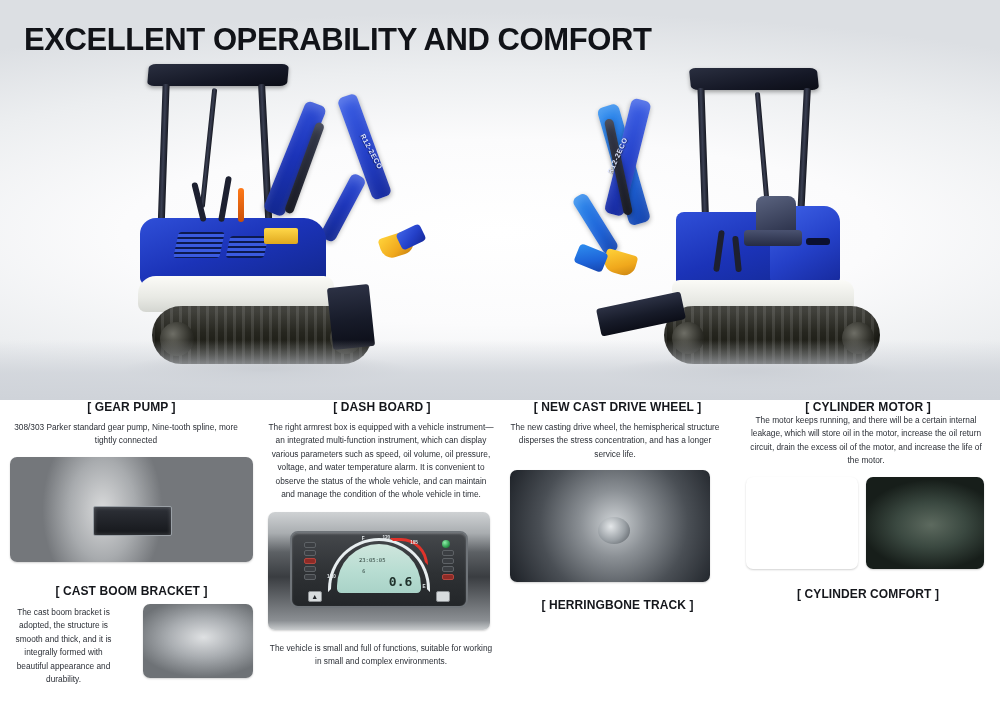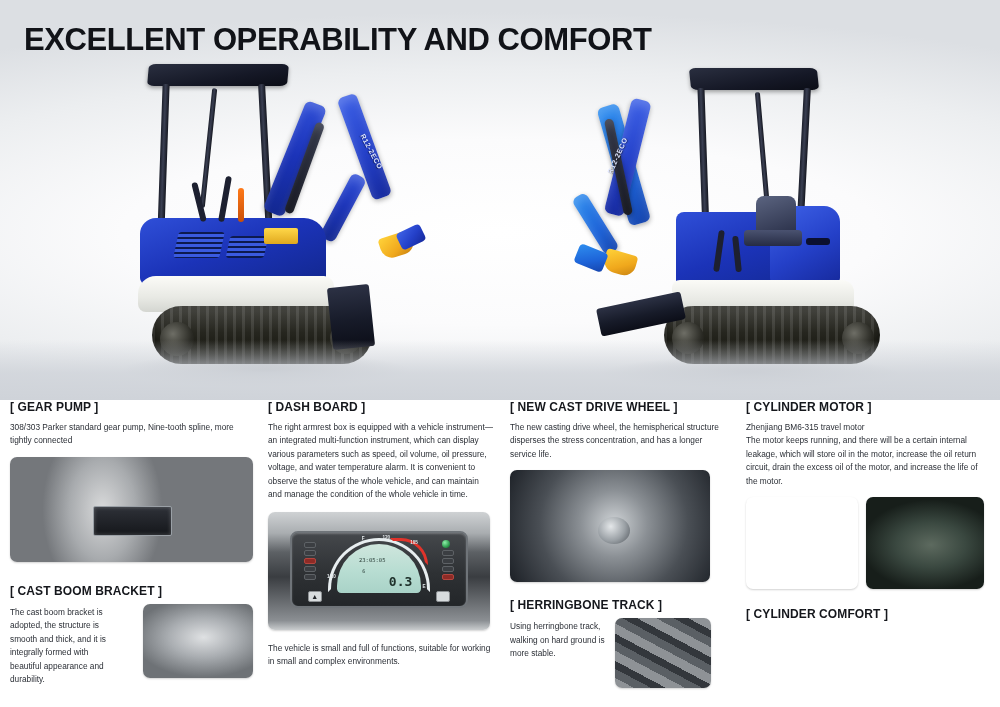--- a/index.html
+++ b/index.html
@@ -7,20 +7,21 @@
   html, body {
     width: 1000px; height: 707px;
     font-family: "Liberation Sans", sans-serif;
     background: #ffffff;
     overflow: hidden;
   }
   .page {
     position: relative;
     width: 1000px; height: 623px;
     background: #4c1d95;
+    text-align: center;
   }
 
   
   .hero {
     position: absolute; left: 0; top: 0;
     width: 1000px; height: 400px;
     background:
       radial-gradient(ellipse 900px 220px at 50% 58%, #ffffff 0%, #fbfbfc 42%, #eceef0 74%, #dcdfe3 100%),
       linear-gradient(180deg,#ffffff 0%,#ffffff 52%,#e7e9ec 82%,#d6d9de 100%);
   }
@@ -349,21 +350,21 @@
               <div class="bar red"></div>
             </div>
 
             <div class="led" style="right:9%; top:10%;"></div>
 
             <div class="lcd">
               <div class="lcd-arc"></div>
               <div class="lcd-arc-red"></div>
               <div class="lcd-clock">23:05:05</div>
               <div class="lcd-sub">6</div>
-              <div class="lcd-val">0.3</div>
+              <div class="lcd-val">0.6</div>
             </div>
 
             <span class="tick" style="left:40%; top:5%;">F</span>
             <span class="tick" style="left:52%; top:3%;">120</span>
             <span class="tick" style="left:68%; top:10%;">105</span>
             <span class="tick" style="left:20%; top:56%;">1/10</span>
             <span class="tick" style="left:75%; top:70%;">E</span>
 
             <div class="btn-sq" style="left:9%; bottom:6%;">▲</div>
             <div class="btn-sq" style="right:9%; bottom:6%;"></div>
@@ -378,33 +379,28 @@
     <div class="col c3">
 
       <div>
         <div class="feat-head">[ NEW CAST DRIVE WHEEL ]</div>
         <div class="feat-body" style="width:210px;">The new casting drive wheel, the hemispherical structure disperses the stress concentration, and has a longer service life.</div>
         <div class="photo ph-drivewheel" style="margin-top:9px; width:200px; height:112px;"></div>
       </div>
 
       <div style="margin-top:16px;">
         <div class="feat-head">[ HERRINGBONE TRACK ]</div>
-        <div style="display:flex; gap:10px; margin-top:6px;">
-          <div class="feat-body" style="width:95px; margin-top:2px;">Using herringbone track, walking on hard ground is more stable.</div>
-          <div class="photo ph-herring" style="width:96px; height:70px; flex:0 0 96px;"></div>
-        </div>
       </div>
 
     </div>
 
     <div class="col c4">
 
       <div>
         <div class="feat-head">[ CYLINDER MOTOR ]</div>
-        <div class="feat-body" style="width:240px;">Zhenjiang BM6-315 travel motor</div>
         <div class="feat-body" style="width:240px; margin-top:0;">The motor keeps running, and there will be a certain internal leakage, which will store oil in the motor, increase the oil return circuit, drain the excess oil of the motor, and increase the life of the motor.</div>
         <div style="display:flex; gap:8px; margin-top:9px;">
           <div class="photo ph-motor-a" style="width:112px; height:92px;"></div>
           <div class="photo ph-motor-b" style="width:118px; height:92px;"></div>
         </div>
       </div>
 
       <div style="margin-top:18px;">
         <div class="feat-head">[ CYLINDER COMFORT ]</div>
       </div>

